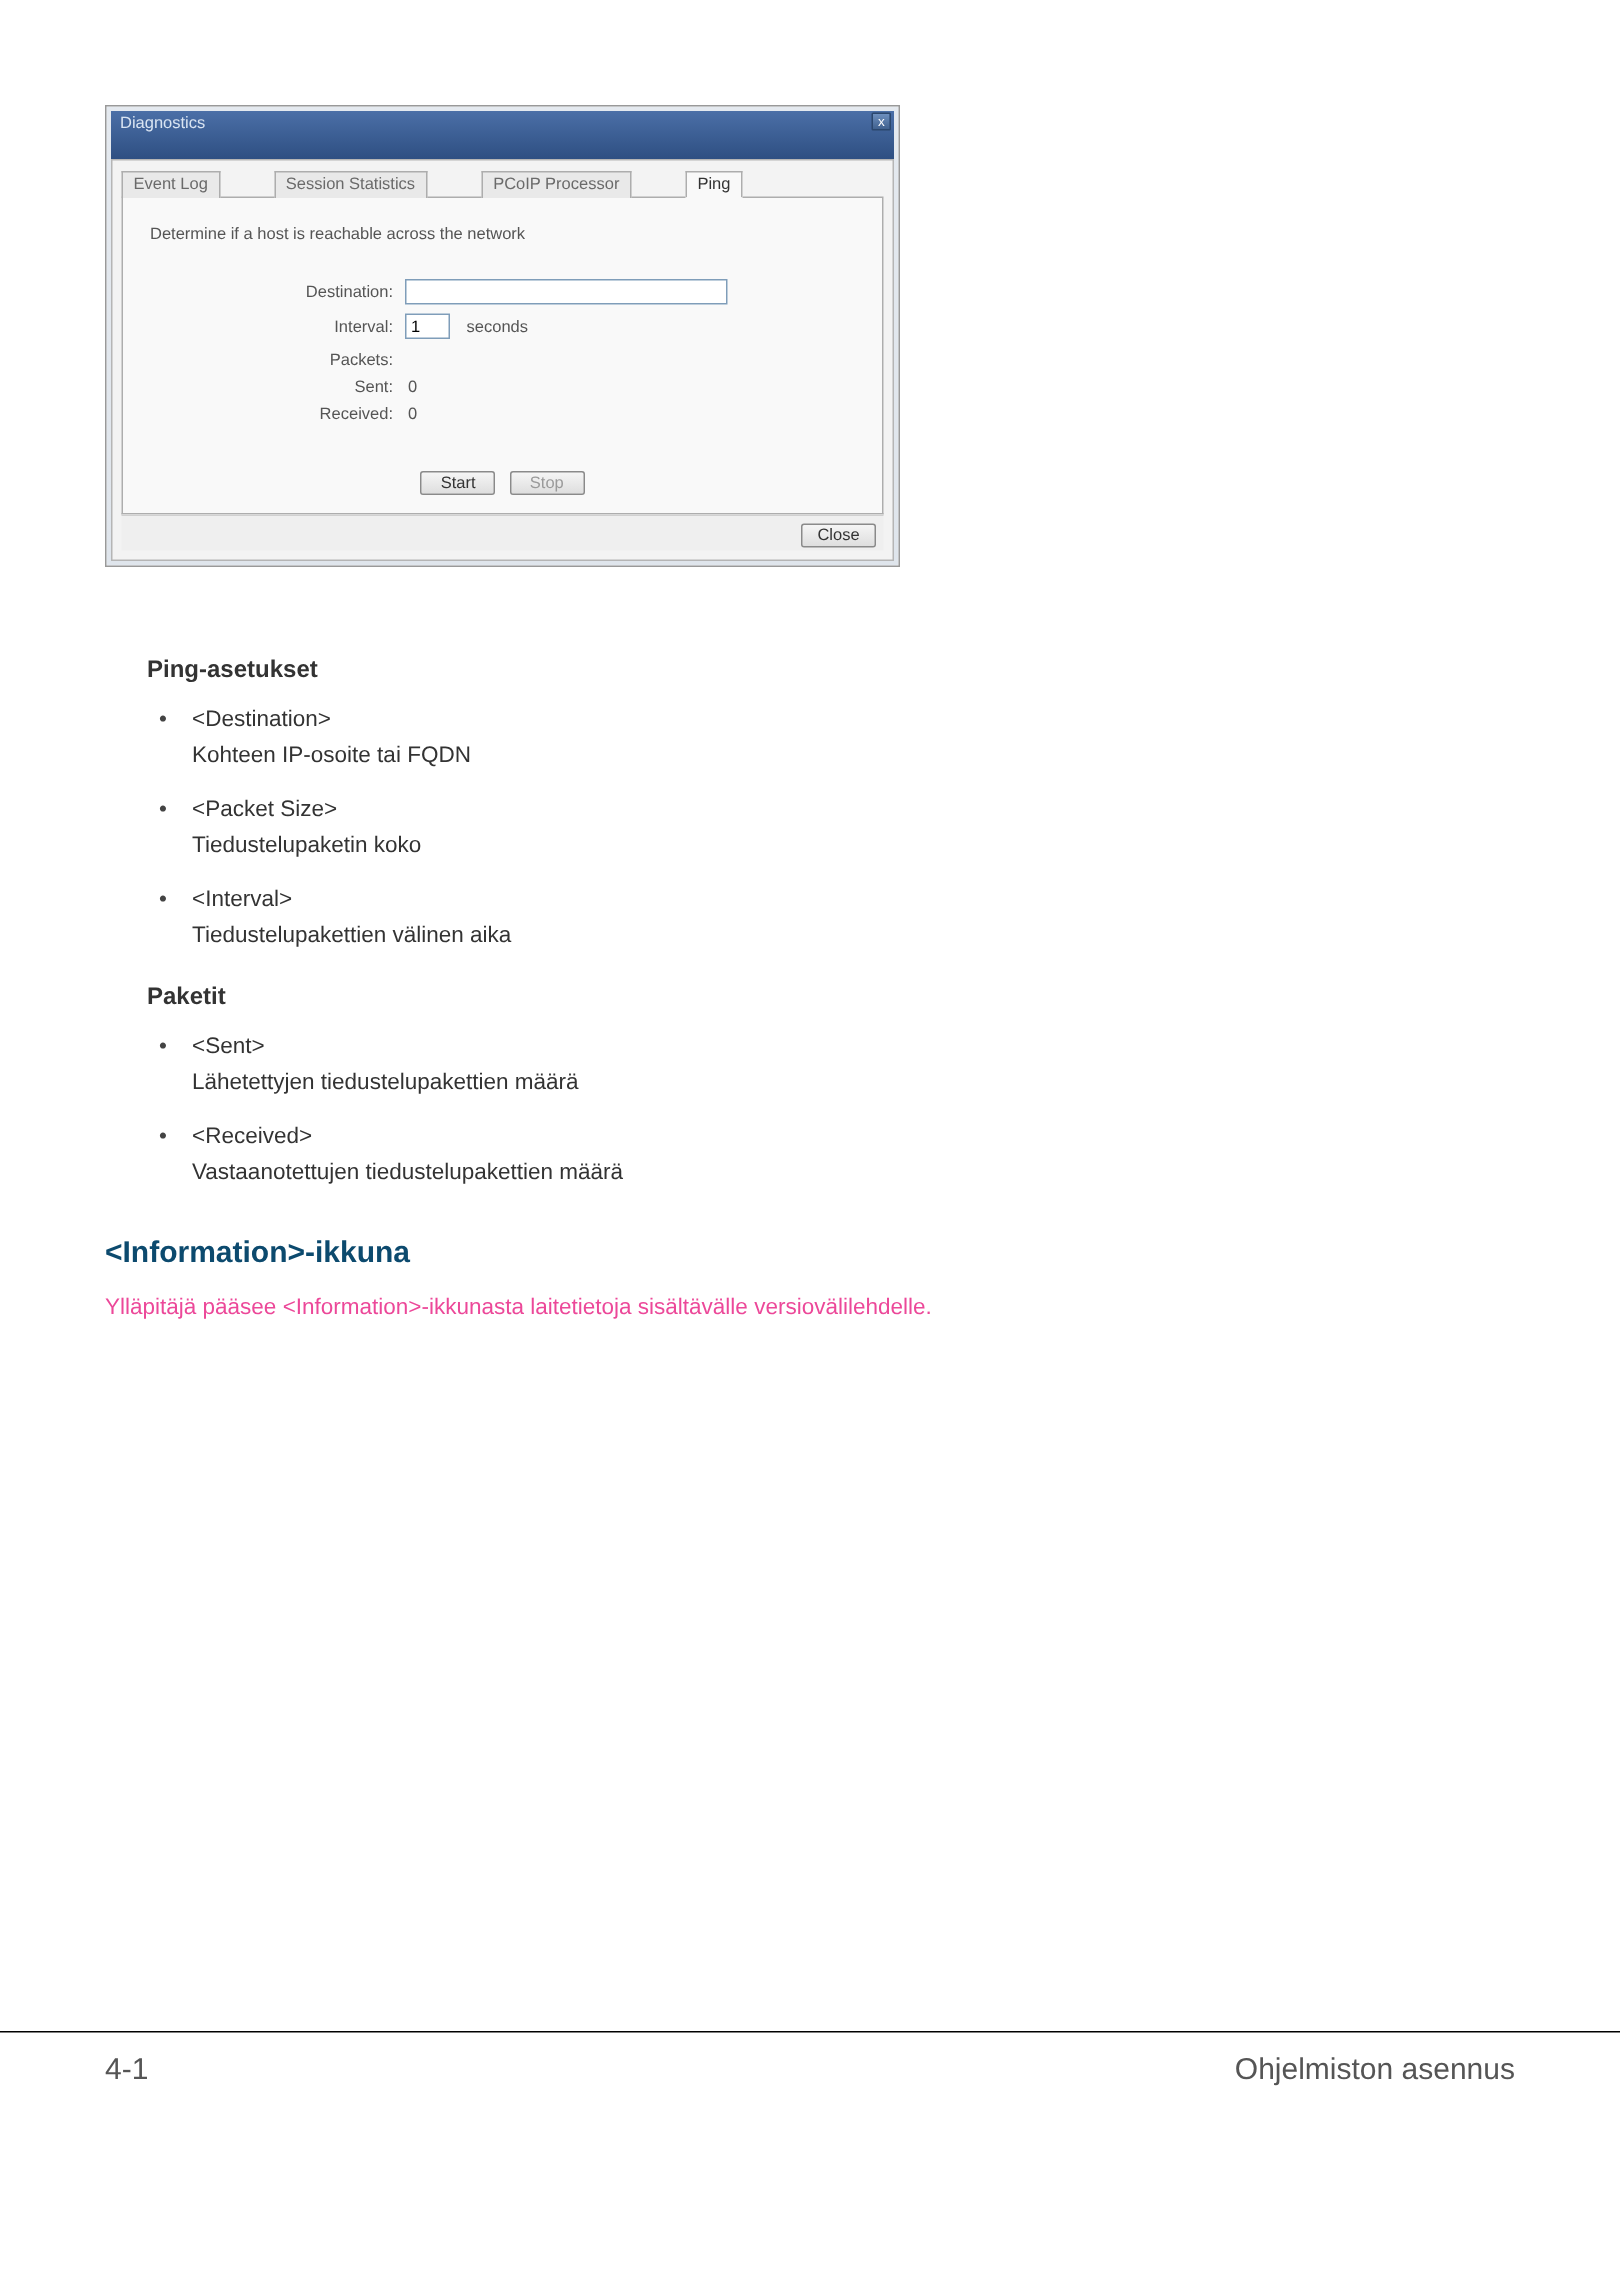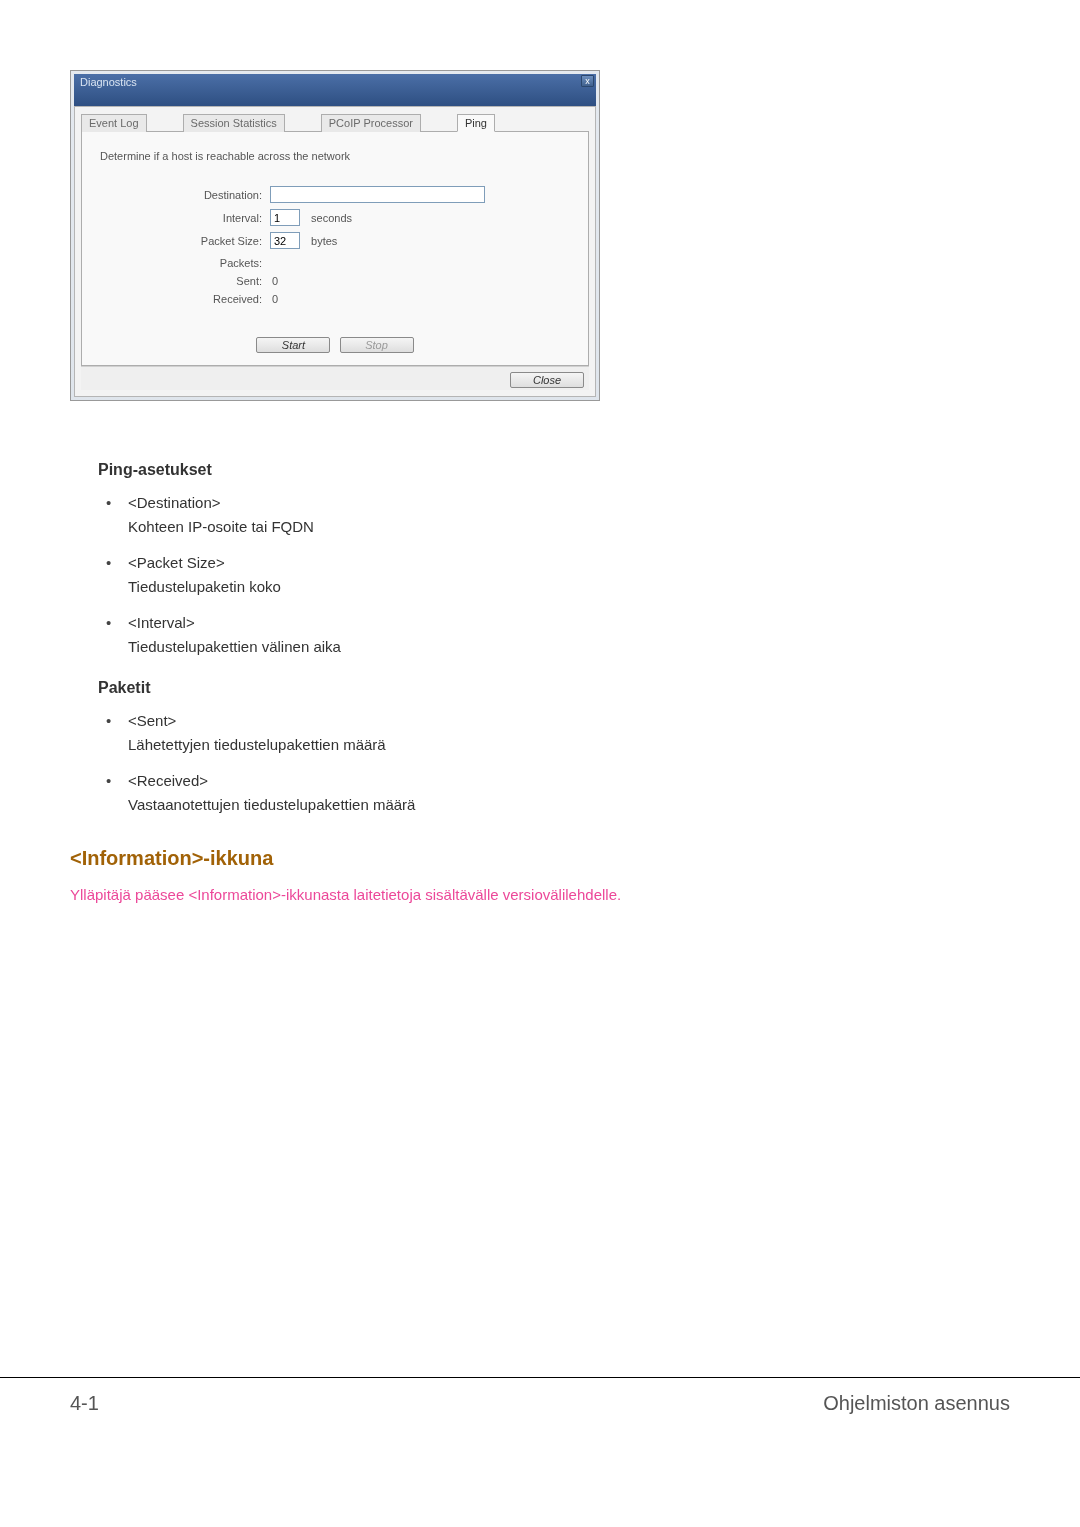--- a/index.html
+++ b/index.html
@@ -119,29 +119,28 @@
   .readout { font-size: 11px; color: #555; padding-left: 2px; }
 
   .button-row-inner {
     text-align: center;
     margin-top: 32px;
     margin-bottom: 4px;
   }
   .btn {
     font-size: 11px;
     padding: 1px 0;
-    width: 74px;
+    width: 50px;
     border: 1px solid #8a8a8a;
     background: linear-gradient(#f5f5f5, #dedede);
     border-radius: 2px;
     margin: 0 3px;
     display: inline-block;
     text-align: center;
     color: #333;
-    font-style: italic;
   }
   .btn.disabled { color: #9a9a9a; }
 
   .close-row {
     text-align: right;
     padding: 5px 2px 2px 2px;
     background: #efefef;
     border-top: 1px solid #d0d0d0;
   }
 
@@ -174,21 +173,21 @@
     top: 0;
     color: #444;
   }
   .doc-list .term { display: block; }
   .doc-list .def { display: block; }
 
   .doc-h2 {
     font-weight: bold;
     font-size: 20px;
     margin: 30px 0 14px 0;
-    color: #a16207;
+    color: #0c4a6e;
   }
   .intro-para {
     font-size: 15px;
     line-height: 1.5;
     color: #ec4899;
   }
 
   .footer {
     position: relative;
     margin-top: 440px;
@@ -229,27 +228,20 @@
               <input type="text" class="dest-input" value="" style="">
             </div>
           </div>
           <div class="form-row">
             <div class="form-label">Interval:</div>
             <div class="form-field">
               <input type="text" class="small-input" value="1" style="">
               <span class="unit">seconds</span>
             </div>
           </div>
-          <div class="form-row">
-            <div class="form-label">Packet Size:</div>
-            <div class="form-field">
-              <input type="text" class="small-input" value="32" style="">
-              <span class="unit">bytes</span>
-            </div>
-          </div>
           <div class="form-row" style="margin-top:8px;">
             <div class="form-label">Packets:</div>
             <div class="form-field"></div>
           </div>
           <div class="form-row">
             <div class="form-label">Sent:</div>
             <div class="form-field readout">0</div>
           </div>
           <div class="form-row">
             <div class="form-label">Received:</div>

